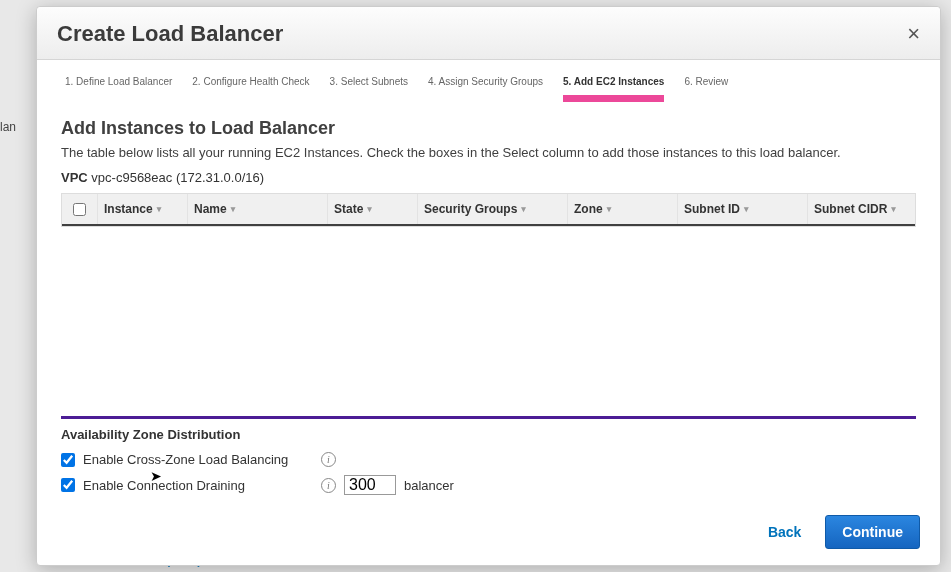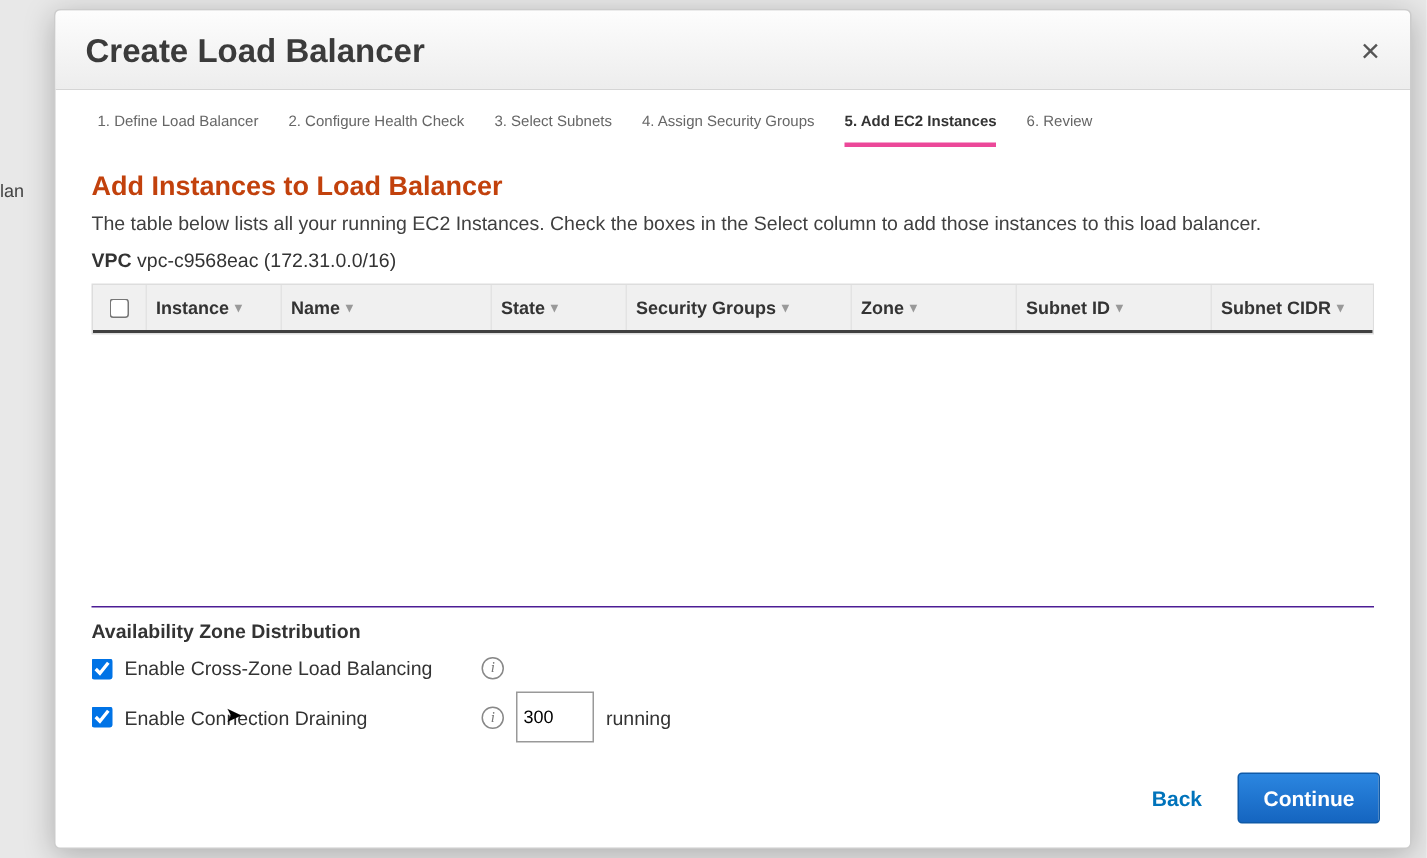--- a/index.html
+++ b/index.html
@@ -9,50 +9,50 @@
   .partial-footer { position: absolute; left: 0; bottom: 0; width: 100%; height: 16px; font-size: 10px; color: #0073bb; padding-left: 140px; }
   .partial-footer span { margin-right: 20px; }
 
   .modal { position: absolute; left: 36px; top: 6px; width: 905px; height: 560px; background: #fff; border: 1px solid #ccc; border-radius: 4px; box-shadow: 0 4px 20px rgba(0,0,0,0.25); display: flex; flex-direction: column; }
   .modal-header { display: flex; align-items: center; justify-content: space-between; padding: 14px 20px 12px 20px; background: linear-gradient(#fdfdfd, #ededed); border-bottom: 1px solid #d5d5d5; border-radius: 4px 4px 0 0; }
   .modal-title { font-size: 22px; font-weight: 700; color: #3b3b3b; }
   .close-x { font-size: 22px; color: #555; cursor: pointer; line-height: 1; }
 
   .wizard-steps { display: flex; gap: 20px; padding: 16px 28px 4px 28px; font-size: 10px; color: #666; }
   .wizard-step { padding-bottom: 8px; cursor: pointer; white-space: nowrap; }
-  .wizard-step.active { color: #333; font-weight: 700; border-bottom: 3px solid #ec4899; }
+  .wizard-step.active { color: #333; font-weight: 700; border-bottom: 7px solid #ec4899; }
 
   .modal-body { flex: 1; padding: 12px 24px 0 24px; overflow: hidden; display:flex; flex-direction:column; }
-  .section-title { font-size: 18px; font-weight: 700; color: #c2410c; margin-bottom: 6px; }
+  .section-title { font-size: 18px; font-weight: 700; color: #404040; margin-bottom: 6px; }
   .section-desc { font-size: 13px; color: #404040; margin-bottom: 10px; }
   .vpc-line { font-size: 13px; margin-bottom: 8px; }
   .vpc-line b { font-weight: 700; }
 
   .instances-table { border: 1px solid #ddd; }
   .thead { display: flex; background: #f0f0f0; border-bottom: 2px solid #404040; }
   .th { display:flex; align-items:center; gap:4px; padding: 8px 6px; font-weight: 700; font-size: 12px; color: #333; border-right: 1px solid #e3e3e3; cursor: pointer; }
   .th:last-child { border-right:none; }
   .th .sort { color: #999; font-size: 9px; }
   .th-check { width: 36px; justify-content:center; }
   .th-instance { width: 90px; }
   .th-name { width: 140px; }
   .th-state { width: 90px; }
   .th-sg { width: 150px; }
   .th-zone { width: 110px; }
   .th-subnet { width: 130px; }
   .th-cidr { flex:1; }
   .empty-row { text-align: center; padding: 18px 0 100px 0; color: #444; font-size: 13px; }
 
-  .az-section { border-top: 1px solid #4c1d95; margin-top: auto; padding-top: 8px; }
+  .az-section { border-top: 3px solid #4c1d95; margin-top: auto; padding-top: 8px; }
   .az-heading { font-weight: 700; font-size: 13px; margin-bottom: 10px; }
   .opt-row { display: flex; align-items: center; gap: 8px; margin-bottom: 8px; font-size: 13px; }
   .opt-row input[type=checkbox] { width: 14px; height: 14px; accent-color: #0073e6; }
   .opt-row .lbl { min-width: 230px; }
   .info-icon { display:inline-flex; width: 15px; height: 15px; border-radius: 50%; border: 1px solid #888; color: #777; font-size: 10px; align-items:center; justify-content:center; font-style: italic; font-family: Georgia, serif; cursor: pointer; }
-  .seconds-input { width: 52px; height: 34px; border: 1px solid #999; padding: 2px 4px; font-size: 12px; text-align: left; }
+  .seconds-input { width: 52px; height: 20px; border: 1px solid #999; padding: 2px 4px; font-size: 16px; text-align: left; }
 
   .modal-footer { display:flex; justify-content:flex-end; align-items:center; gap: 24px; padding: 12px 20px 16px 20px; }
   .btn-back { color: #0073bb; font-weight: 600; cursor: pointer; font-size: 14px; }
   .btn-continue { background: linear-gradient(#2b86e0, #1565c0); color: #fff; font-weight: 700; border: 1px solid #0f5aa8; border-radius: 3px; padding: 8px 16px; font-size: 14px; cursor: pointer; }
 
   .cursor-arrow { position:absolute; left: 150px; top: 468px; font-size: 14px; color:#000; pointer-events:none; }
 </style>
 </head>
 <body>
 
@@ -130,21 +130,21 @@
         <input type="checkbox" checked="" style="">
         <span class="lbl">Enable Cross-Zone Load Balancing</span>
         <span class="info-icon">i</span>
       </div>
 
       <div class="opt-row">
         <input type="checkbox" checked="" style="">
         <span class="lbl">Enable Connection Draining</span>
         <span class="info-icon">i</span>
         <input class="seconds-input" type="text" value="300" style="">
-        <span>running</span>
+        <span>balancer</span>
       </div>
     </div>
   </div>
 
   <div class="modal-footer">
     <span class="btn-back">Back</span>
     <button class="btn-continue">Continue</button>
   </div>
 </div>
 

